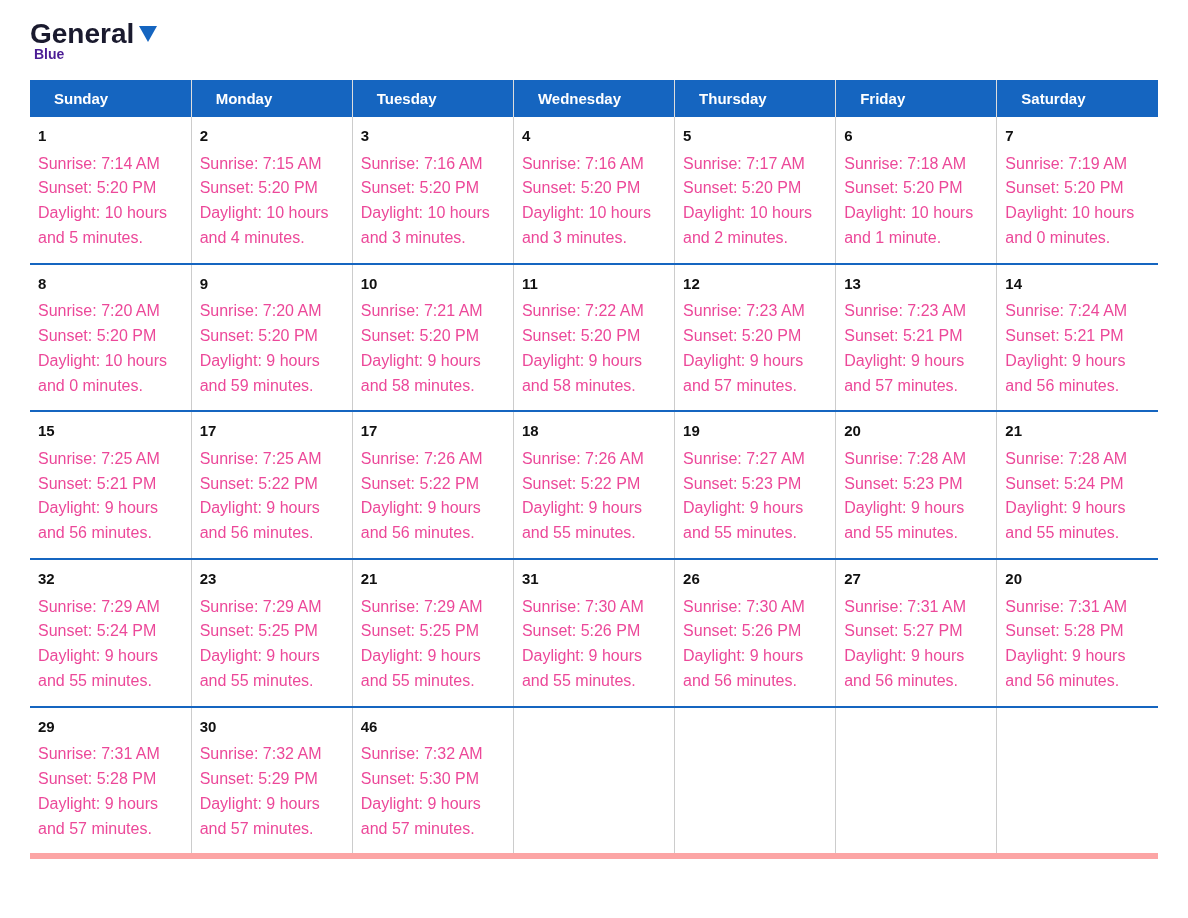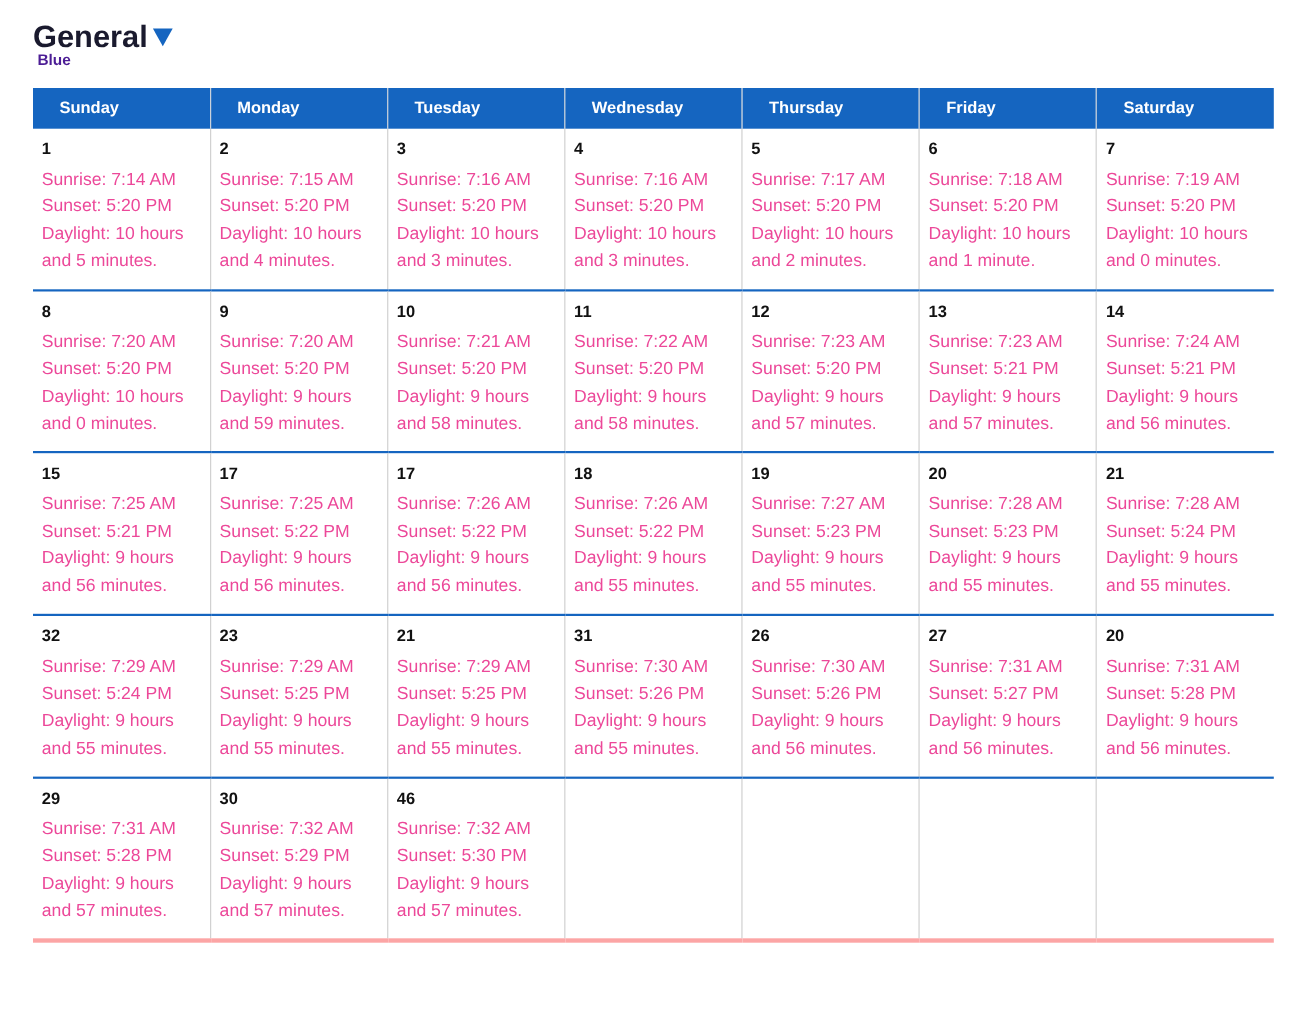--- a/index.html
+++ b/index.html
@@ -84,21 +84,21 @@
       color: #111;
       display: block;
       margin-bottom: 4px;
     }
     .day-info {
       font-size: 16px;
       color: #ec4899;
       line-height: 1.55;
     }
     tbody tr:last-child td {
-      border-bottom: 4px solid #fca5a5;
+      border-bottom: 6px solid #fca5a5;
     }
     .empty-cell {
       background: #fff;
     }
   </style>
 </head>
 <body>
 
 <div class="header">
   <div class="logo">

